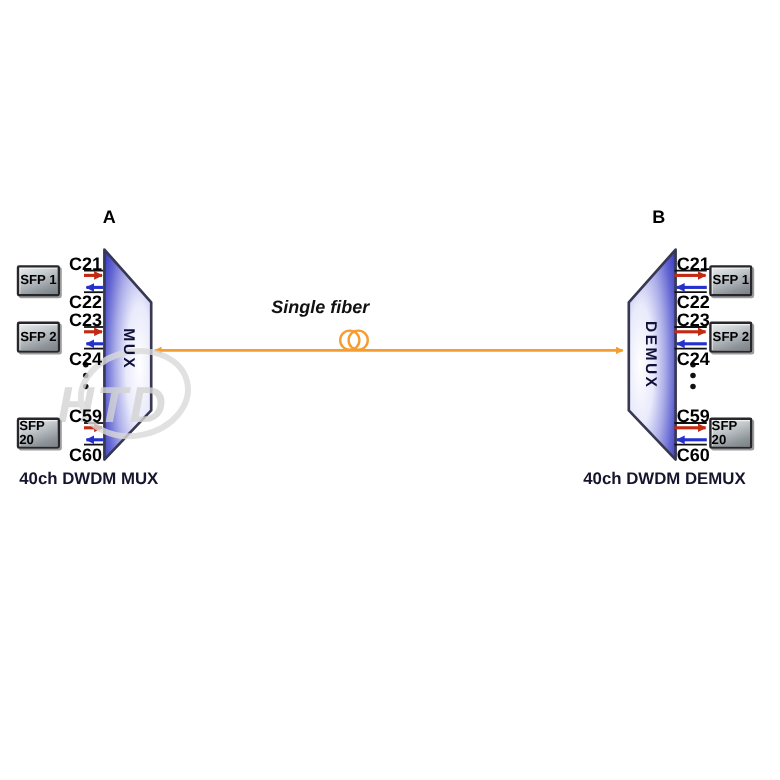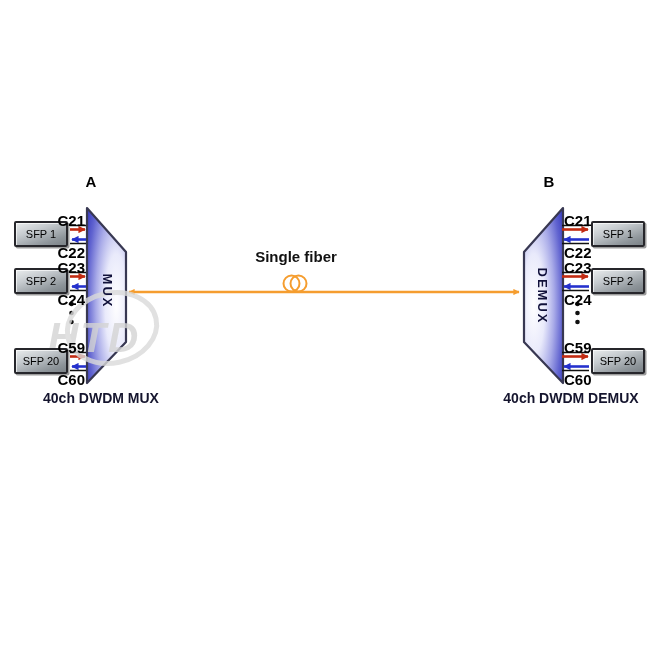--- a/index.html
+++ b/index.html
@@ -3,36 +3,36 @@
 <meta charset="utf-8">
 <style>
   html,body{margin:0;padding:0;background:#fff;}
   #canvas{
     position:relative;width:650px;height:650px;background:#ffffff;overflow:hidden;
     font-family:"Liberation Sans",sans-serif;
   }
   #diagram-svg{position:absolute;left:0;top:0;}
   .lbl{position:absolute;font-weight:bold;color:#000;line-height:1.1;white-space:nowrap;}
   .node-letter{font-size:15px;text-align:center;width:50px;}
-  .fiber-label{font-size:15px;text-align:center;width:140px;color:#111;}
-  .caption{font-size:14px;text-align:center;width:170px;color:#15152e;}
+  .fiber-label{font-size:15px;width:140px;color:#111;font-style:italic;}
+  .caption{font-size:14px;text-align:left;width:170px;color:#15152e;}
   .device-label{
     font-size:13px;letter-spacing:2px;color:#10103a;
     transform:translate(-50%,-50%) rotate(90deg);transform-origin:center;
   }
   .ch{font-size:15px;height:13px;color:#000;}
   .ch.left{left:51px;width:34px;text-align:right;}
   .ch.right{left:564px;width:40px;text-align:left;}
   .sfp-box{
-    position:absolute;width:54px;height:26px;box-sizing:border-box;
+    position:absolute;width:36px;height:26px;box-sizing:border-box;
     border:2px solid #26262b;border-radius:2px;
     background:linear-gradient(160deg,#e9eced 0%,#c6cbcf 35%,#8e959a 78%,#7b8287 100%);
     box-shadow:1.5px 1.5px 0 #9c9c9c, inset 1px 1px 0 rgba(255,255,255,.65);
     display:flex;align-items:center;justify-content:center;
-    font-weight:normal;font-size:11px;color:#000;
+    font-weight:bold;font-size:11px;color:#000;
   }
 </style>
 </head>
 <body>
 
 <div id="canvas">
 
   <svg id="diagram-svg" width="650" height="650" viewBox="0 0 650 650">
     <defs>
       <radialGradient id="gradMux" cx="0.75" cy="0.55" r="0.9">

